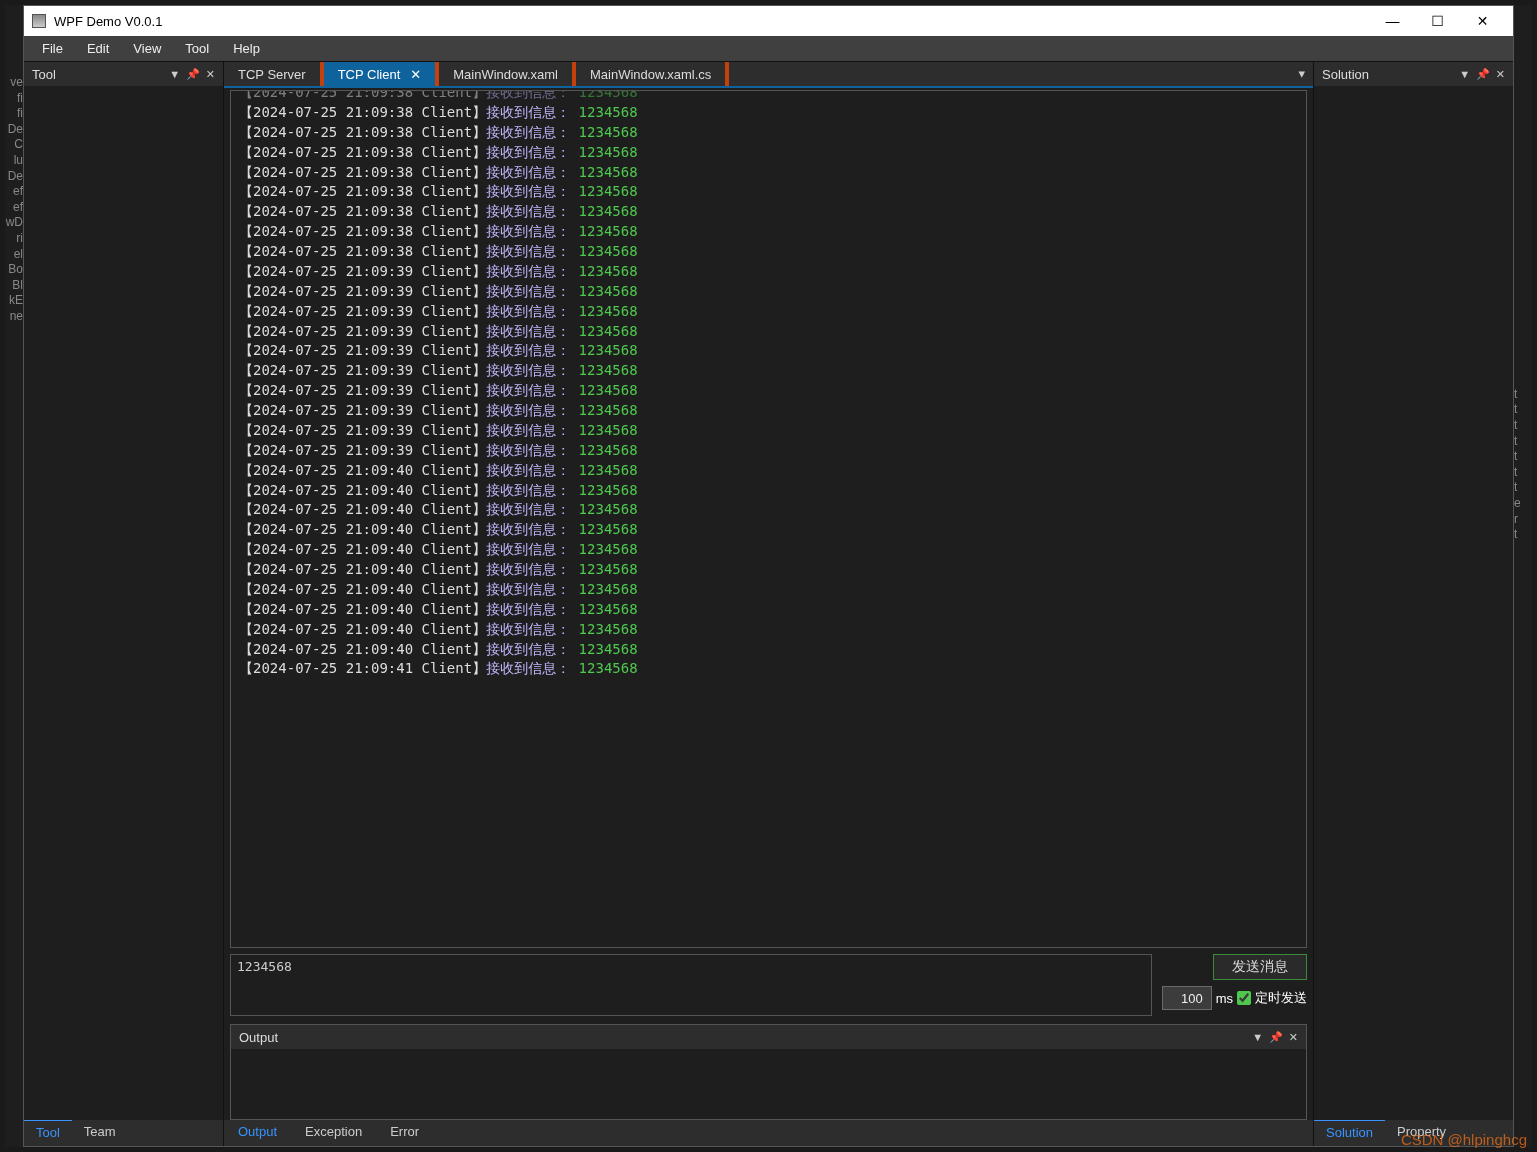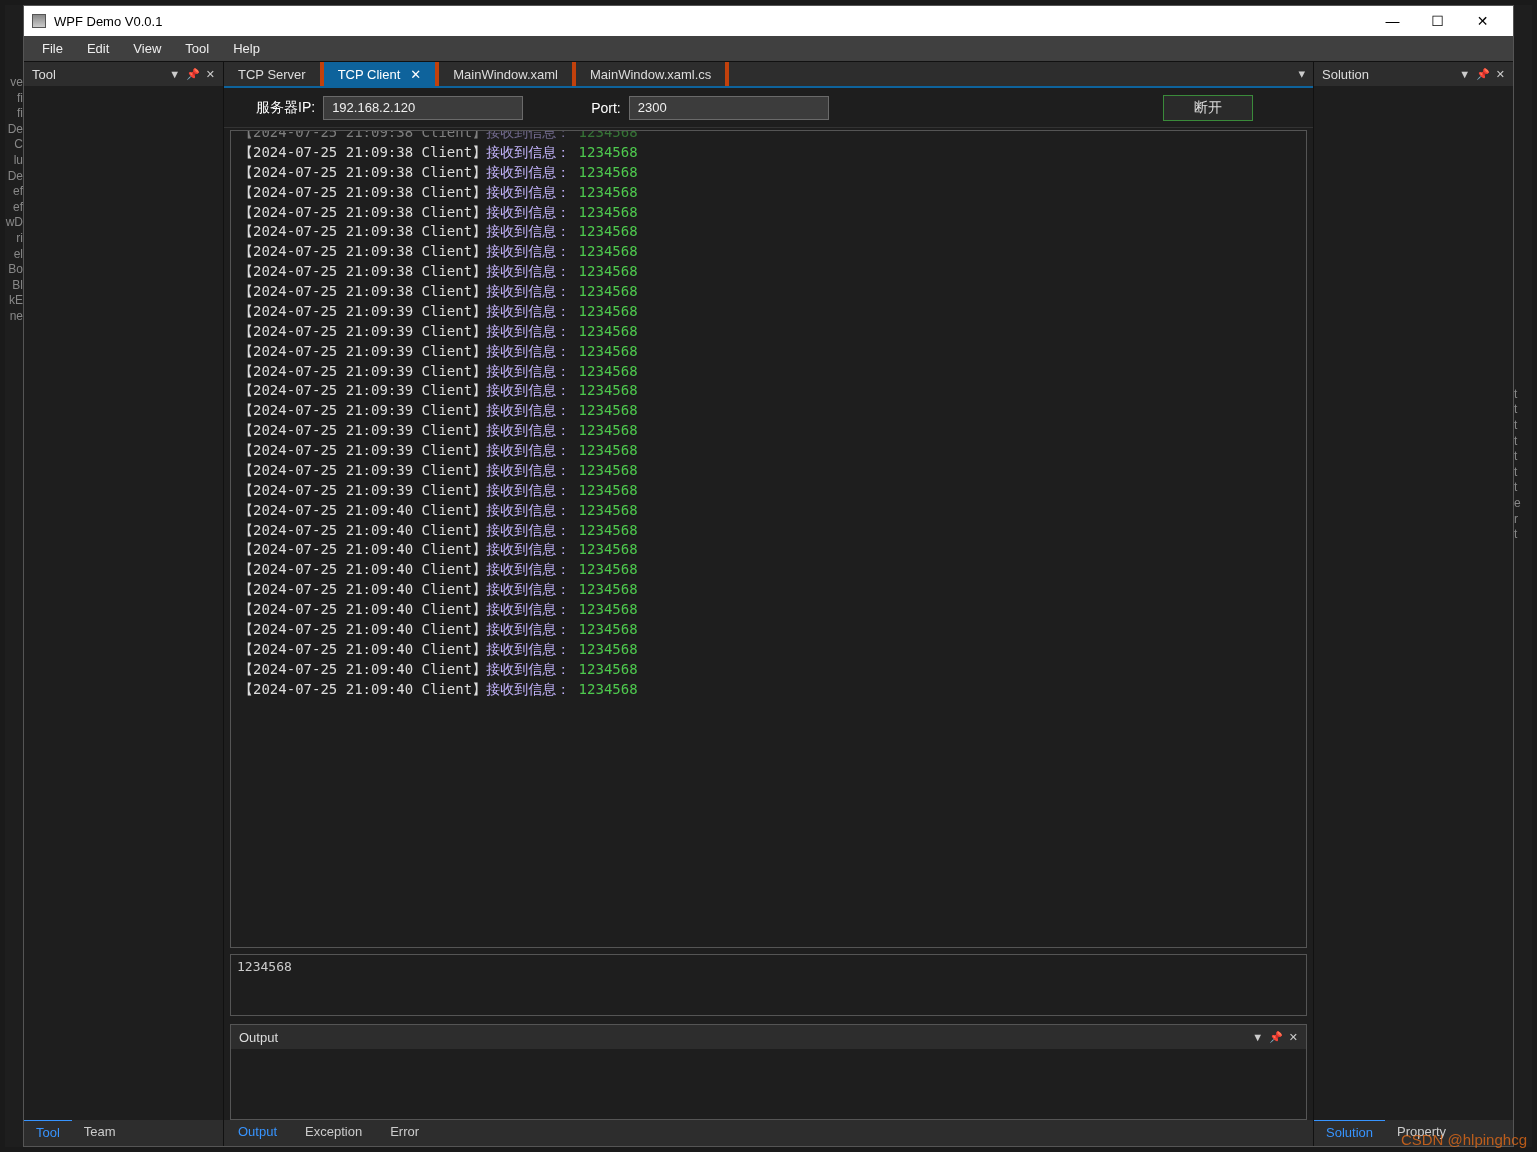--- a/index.html
+++ b/index.html
@@ -299,29 +299,20 @@
       <div class="doc-tabs" id="doc-tabs">
       <div class="doc-tab">TCP Server</div>
           <div class="doc-tab active">TCP Client<span class="close-x">✕</span></div>
           <div class="doc-tab">MainWindow.xaml</div>
           <div class="doc-tab">MainWindow.xaml.cs</div>
           <div class="spacer"></div>
           <div class="drop">▾</div>
         </div>
 
       <div class="tcp-content">
-        <div class="conn-row">
-          <label style="margin-left:20px;">服务器IP:</label>
-          <input class="txt-input ip-input" value="192.168.2.120" style="">
-          <label>Port:</label>
-          <input class="txt-input port-input" value="2300" style="">
-          <div style="flex:1"></div>
-          <button class="btn">断开</button>
-          <div style="width:40px"></div>
-        </div>
 
         <div class="log-area" id="log-area">
             <div class="log-row" style="opacity: 0.5; margin-top: -10px;"><span class="log-ts">【2024-07-25 21:09:38 Client】</span><span class="log-msg">接收到信息：</span> <span class="log-data">1234568</span></div>
             <div class="log-row"><span class="log-ts">【2024-07-25 21:09:38 Client】</span><span class="log-msg">接收到信息：</span> <span class="log-data">1234568</span></div>
             <div class="log-row"><span class="log-ts">【2024-07-25 21:09:38 Client】</span><span class="log-msg">接收到信息：</span> <span class="log-data">1234568</span></div>
             <div class="log-row"><span class="log-ts">【2024-07-25 21:09:38 Client】</span><span class="log-msg">接收到信息：</span> <span class="log-data">1234568</span></div>
             <div class="log-row"><span class="log-ts">【2024-07-25 21:09:38 Client】</span><span class="log-msg">接收到信息：</span> <span class="log-data">1234568</span></div>
             <div class="log-row"><span class="log-ts">【2024-07-25 21:09:38 Client】</span><span class="log-msg">接收到信息：</span> <span class="log-data">1234568</span></div>
             <div class="log-row"><span class="log-ts">【2024-07-25 21:09:38 Client】</span><span class="log-msg">接收到信息：</span> <span class="log-data">1234568</span></div>
             <div class="log-row"><span class="log-ts">【2024-07-25 21:09:38 Client】</span><span class="log-msg">接收到信息：</span> <span class="log-data">1234568</span></div>
@@ -339,24 +330,34 @@
             <div class="log-row"><span class="log-ts">【2024-07-25 21:09:40 Client】</span><span class="log-msg">接收到信息：</span> <span class="log-data">1234568</span></div>
             <div class="log-row"><span class="log-ts">【2024-07-25 21:09:40 Client】</span><span class="log-msg">接收到信息：</span> <span class="log-data">1234568</span></div>
             <div class="log-row"><span class="log-ts">【2024-07-25 21:09:40 Client】</span><span class="log-msg">接收到信息：</span> <span class="log-data">1234568</span></div>
             <div class="log-row"><span class="log-ts">【2024-07-25 21:09:40 Client】</span><span class="log-msg">接收到信息：</span> <span class="log-data">1234568</span></div>
             <div class="log-row"><span class="log-ts">【2024-07-25 21:09:40 Client】</span><span class="log-msg">接收到信息：</span> <span class="log-data">1234568</span></div>
             <div class="log-row"><span class="log-ts">【2024-07-25 21:09:40 Client】</span><span class="log-msg">接收到信息：</span> <span class="log-data">1234568</span></div>
             <div class="log-row"><span class="log-ts">【2024-07-25 21:09:40 Client】</span><span class="log-msg">接收到信息：</span> <span class="log-data">1234568</span></div>
             <div class="log-row"><span class="log-ts">【2024-07-25 21:09:40 Client】</span><span class="log-msg">接收到信息：</span> <span class="log-data">1234568</span></div>
             <div class="log-row"><span class="log-ts">【2024-07-25 21:09:40 Client】</span><span class="log-msg">接收到信息：</span> <span class="log-data">1234568</span></div>
             <div class="log-row"><span class="log-ts">【2024-07-25 21:09:40 Client】</span><span class="log-msg">接收到信息：</span> <span class="log-data">1234568</span></div>
+            <div class="log-row"><span class="log-ts">【2024-07-25 21:09:41 Client】</span><span class="log-msg">接收到信息：</span> <span class="log-data">1234568</span></div>
           </div>
 
         <div class="send-row">
           <textarea class="send-text" style="">1234568</textarea>
+          <div class="send-col">
+            <button class="btn" style="padding:3px 18px;">发送消息</button>
+            <div class="interval-row">
+              <input class="txt-input interval-input" value="100" style="">
+              <span class="ms-label">ms</span>
+              <input type="checkbox" class="chk" checked="" style="">
+              <span class="ms-label">定时发送</span>
+            </div>
+          </div>
         </div>
 
         <div class="output-panel">
           <div class="panel-header">
             <span>Output</span>
             <span class="spacer"></span>
             <span class="ph-icon">▼</span>
             <span class="ph-icon">📌</span>
             <span class="ph-icon">✕</span>
           </div>

